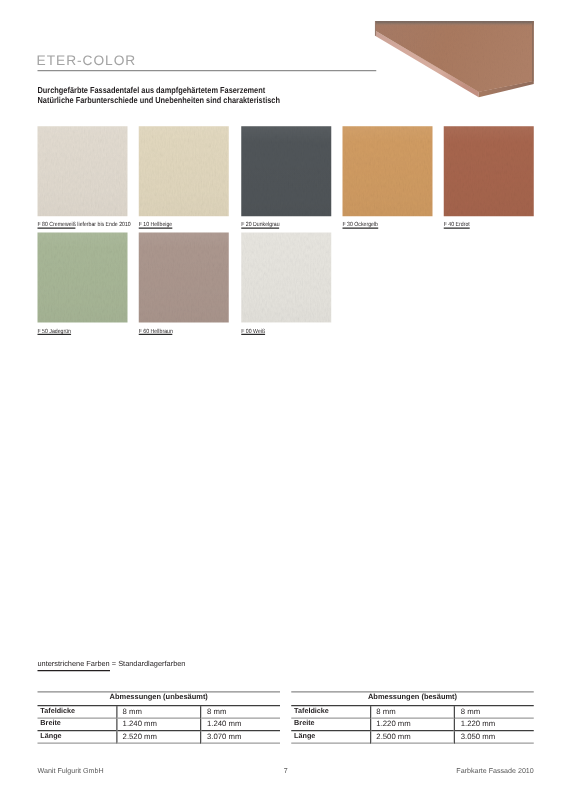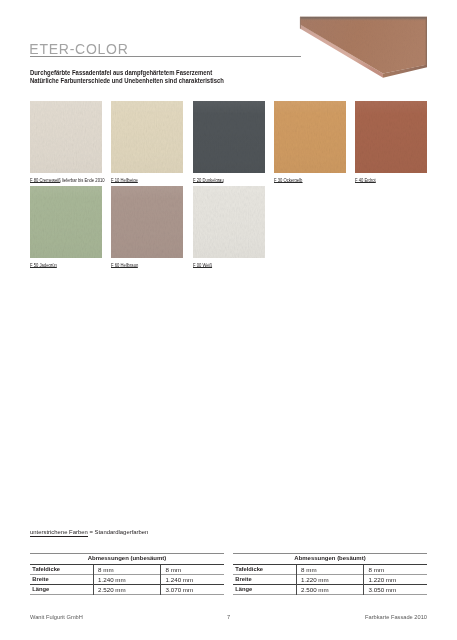--- a/index.html
+++ b/index.html
@@ -3,21 +3,21 @@
 <meta charset="utf-8">
 <style>
   html,body{margin:0;padding:0;background:#ffffff;}
   body{width:457px;height:640px;position:relative;overflow:hidden;
        font-family:"Liberation Sans",sans-serif;color:#231f20;
        -webkit-font-smoothing:antialiased;}
   .page{position:absolute;left:0;top:0;width:457px;height:640px;background:#fff;}
 
   
   #panel-illustration{position:absolute;left:296px;top:10px;width:136px;height:72px;}
-  #page-title{position:absolute;left:29.3px;top:44.3px;font-size:14px;letter-spacing:0.75px;
+  #page-title{position:absolute;left:29.3px;top:44.3px;font-size:11px;letter-spacing:0.75px;
       color:#a3a3a3;font-weight:400;line-height:10px;white-space:nowrap;}
   #title-rule{position:absolute;left:30px;top:55.6px;width:271px;height:1.4px;background:#8e8e8e;}
   #intro{position:absolute;left:30px;top:69px;width:300px;font-size:6.9px;font-weight:bold;
       line-height:7.8px;color:#231f20;transform:scaleX(0.857);transform-origin:0 0;}
   #intro div{white-space:nowrap;}
 
   
   #swatch-grid{position:absolute;left:30px;top:101px;width:397px;}
   .swatch-row{position:relative;height:85px;}
   .swatch-cell{position:absolute;top:0;width:72px;}

